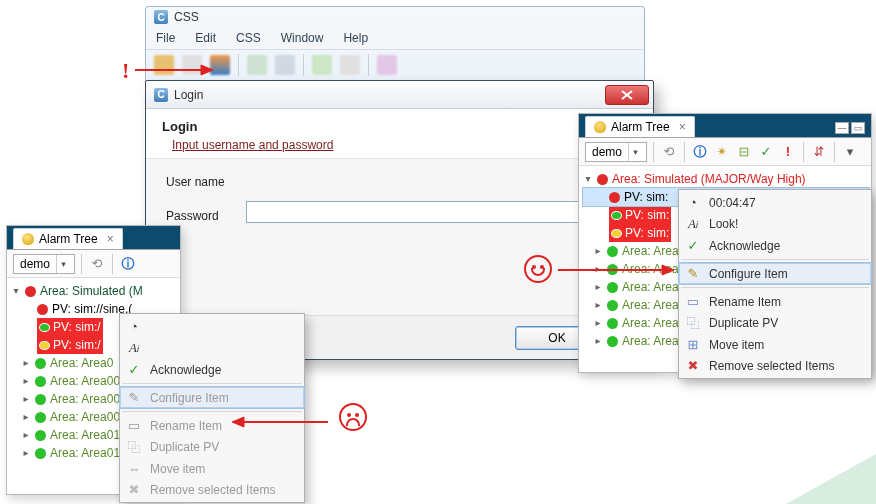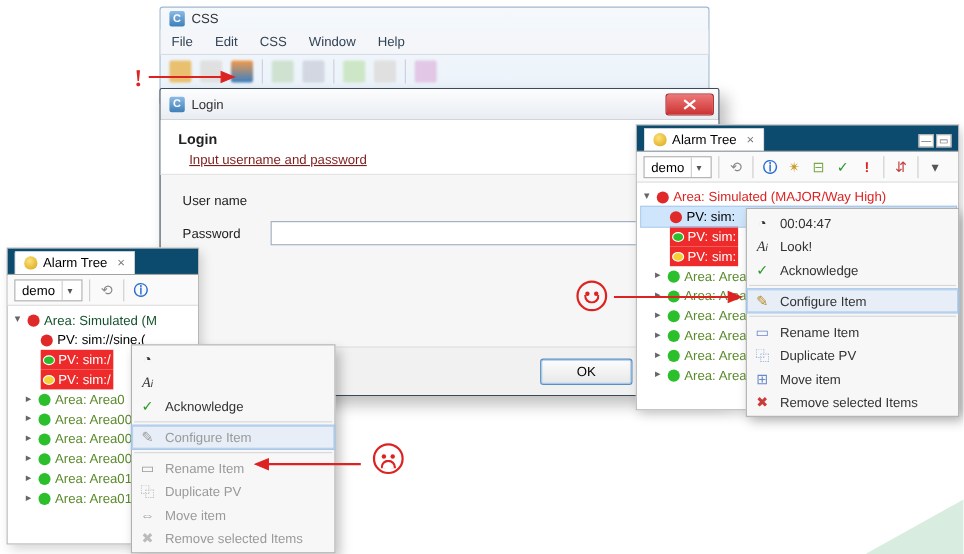--- a/index.html
+++ b/index.html
@@ -22,24 +22,24 @@
 
 .login { position:absolute; left:145px; top:80px; width:509px; height:280px; border:1px solid #3b4a5a; border-radius:2px; background:#f6f6f6; box-shadow: 6px 8px 14px rgba(0,0,0,0.25); }
 .login-titlebar { height:28px; background:linear-gradient(#fdfdfe,#e9edf2); border-bottom:1px solid #c6ccd4; display:flex; align-items:center; padding:0 4px 0 8px; border-radius:2px 2px 0 0; }
 .login-titlebar .cicon { width:14px;height:14px;background:linear-gradient(#8bbbe6,#3f7fb8);border-radius:2px;margin-right:6px;display:inline-flex;align-items:center;justify-content:center;color:#fff;font-weight:700;font-size:10px; }
 .login-titlebar .ttxt { color:#333; }
 .closebtn { margin-left:auto; width:44px; height:20px; background:linear-gradient(#e77,#c33); border:1px solid #a22; border-radius:3px; color:#fff; display:flex; align-items:center; justify-content:center; font-size:13px; }
 .login-head { padding:10px 16px 6px; background:#fff; border-bottom:1px solid #e2e2e2; }
 .login-head .h { font-weight:700; font-size:13px; color:#222; margin-bottom:4px; }
 .login-head .sub { color:#7f1d1d; padding-left:10px;text-decoration:underline; }
 .login-body { padding:16px 20px; }
-.frow { display:flex; align-items:center; margin-bottom:12px; }
+.frow { display:flex; align-items:flex-end; margin-bottom:12px; }
 .frow label { width:80px; color:#222; }
 .frow input { flex:1; height:22px; border:1px solid #99aabd; padding:2px 6px; font-size:12px; background:#fff; }
-.login-foot { position:absolute; bottom:0; left:16px; right:0; height:44px; border-top:1px solid #ddd; background:#f1f1f1; display:flex; justify-content:flex-end; align-items:center; padding:0 14px; gap:24px; }
+.login-foot { position:absolute; bottom:0; left:16px; right:0; height:44px; border-top:1px solid #ddd; background:#f1f1f1; display:flex; justify-content:flex-end; align-items:center; padding:0 14px; gap:0; }
 .wbtn { min-width:84px; height:24px; background:linear-gradient(#fdfdfd,#e7e7e7); border:1px solid #a9a9a9; border-radius:3px; font-size:12px; }
 .wbtn.default { border-color:#5a8fc2; box-shadow:0 0 0 1px #a7c9ea inset; }
 
 
 .panel { position:absolute; background:#fff; border:1px solid #b8b8b8; box-shadow:3px 4px 10px rgba(0,0,0,0.18); }
 .panel .tabbar { height:24px; background:#0c4a6e; border-bottom:1px solid #a3a3a3; display:flex; align-items:flex-end; padding:0 6px; }
 .panel .tab { background:#fff; border:1px solid #c9cfd7; border-bottom:none; padding:3px 8px; display:flex; align-items:center; gap:5px; font-size:12px; border-radius:2px 2px 0 0;}
 .panel .tab .bell { width:12px;height:12px;background:radial-gradient(circle at 40% 35%, #ffe17a, #d6a513);border-radius:50% 50% 45% 45%; position:relative; }
 .panel .tab .x { margin-left:4px; color:#777; }
 .panel .winctrl { margin-left:auto; display:flex; gap:2px; align-items:center; padding-bottom:3px; }

